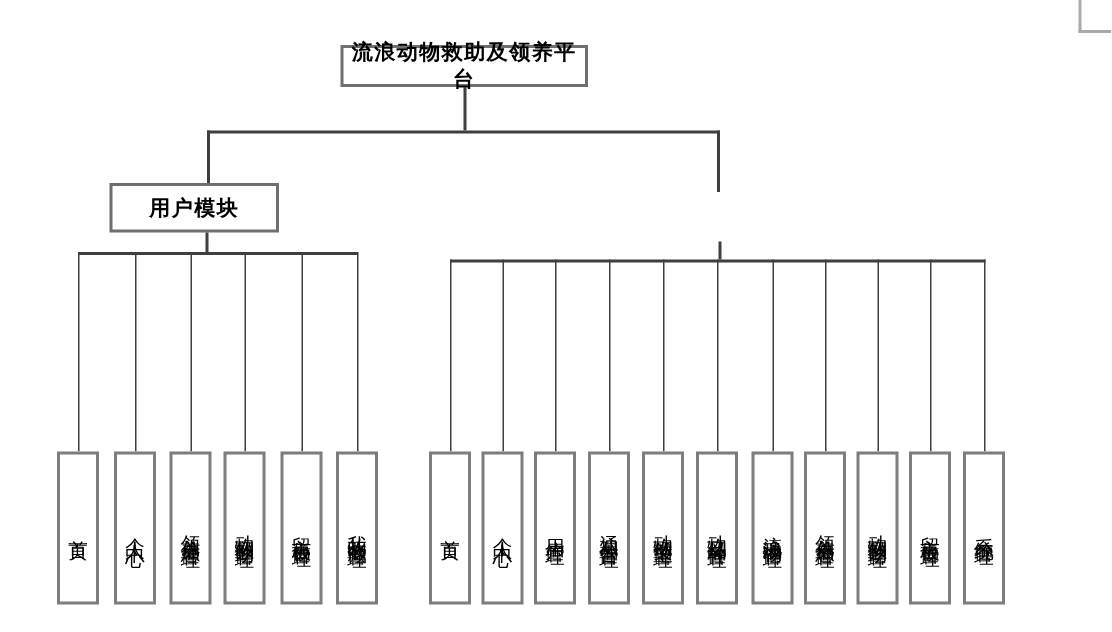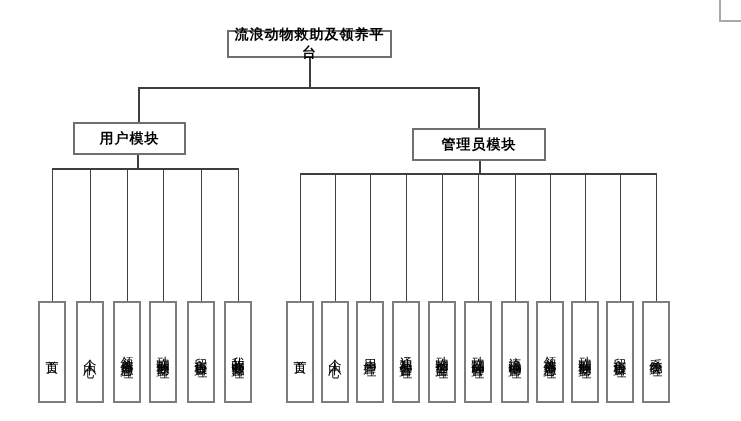--- a/index.html
+++ b/index.html
@@ -36,23 +36,20 @@
     <span>流浪动物救助及领养平台</span>
   </div>
 
   <div class="line" style="left:309px;top:58px;width:2px;height:29px"></div>
   <div class="line" style="left:138px;top:87px;width:342px;height:1.5px"></div>
   <div class="line" style="left:138px;top:87px;width:1.5px;height:35px"></div>
   <div class="line" style="left:478px;top:87px;width:1.5px;height:41px"></div>
 
   <div class="box" style="left:73px;top:122px;width:113px;height:33px">
     <span>用户模块</span>
-  </div>
-  <div class="box" style="left:412px;top:128px;width:134px;height:33px">
-    <span>管理员模块</span>
   </div>
 
   <div class="line" style="left:137px;top:155px;width:1.5px;height:13px"></div>
   <div class="line" style="left:52px;top:168px;width:186px;height:1.5px"></div>
   <div class="line" style="left:52px;top:168px;width:1px;height:133px"></div>
   <div class="line" style="left:90px;top:168px;width:1px;height:133px"></div>
   <div class="line" style="left:127px;top:168px;width:1px;height:133px"></div>
   <div class="line" style="left:163px;top:168px;width:1px;height:133px"></div>
   <div class="line" style="left:201px;top:168px;width:1px;height:133px"></div>
   <div class="line" style="left:238px;top:168px;width:1px;height:133px"></div>

